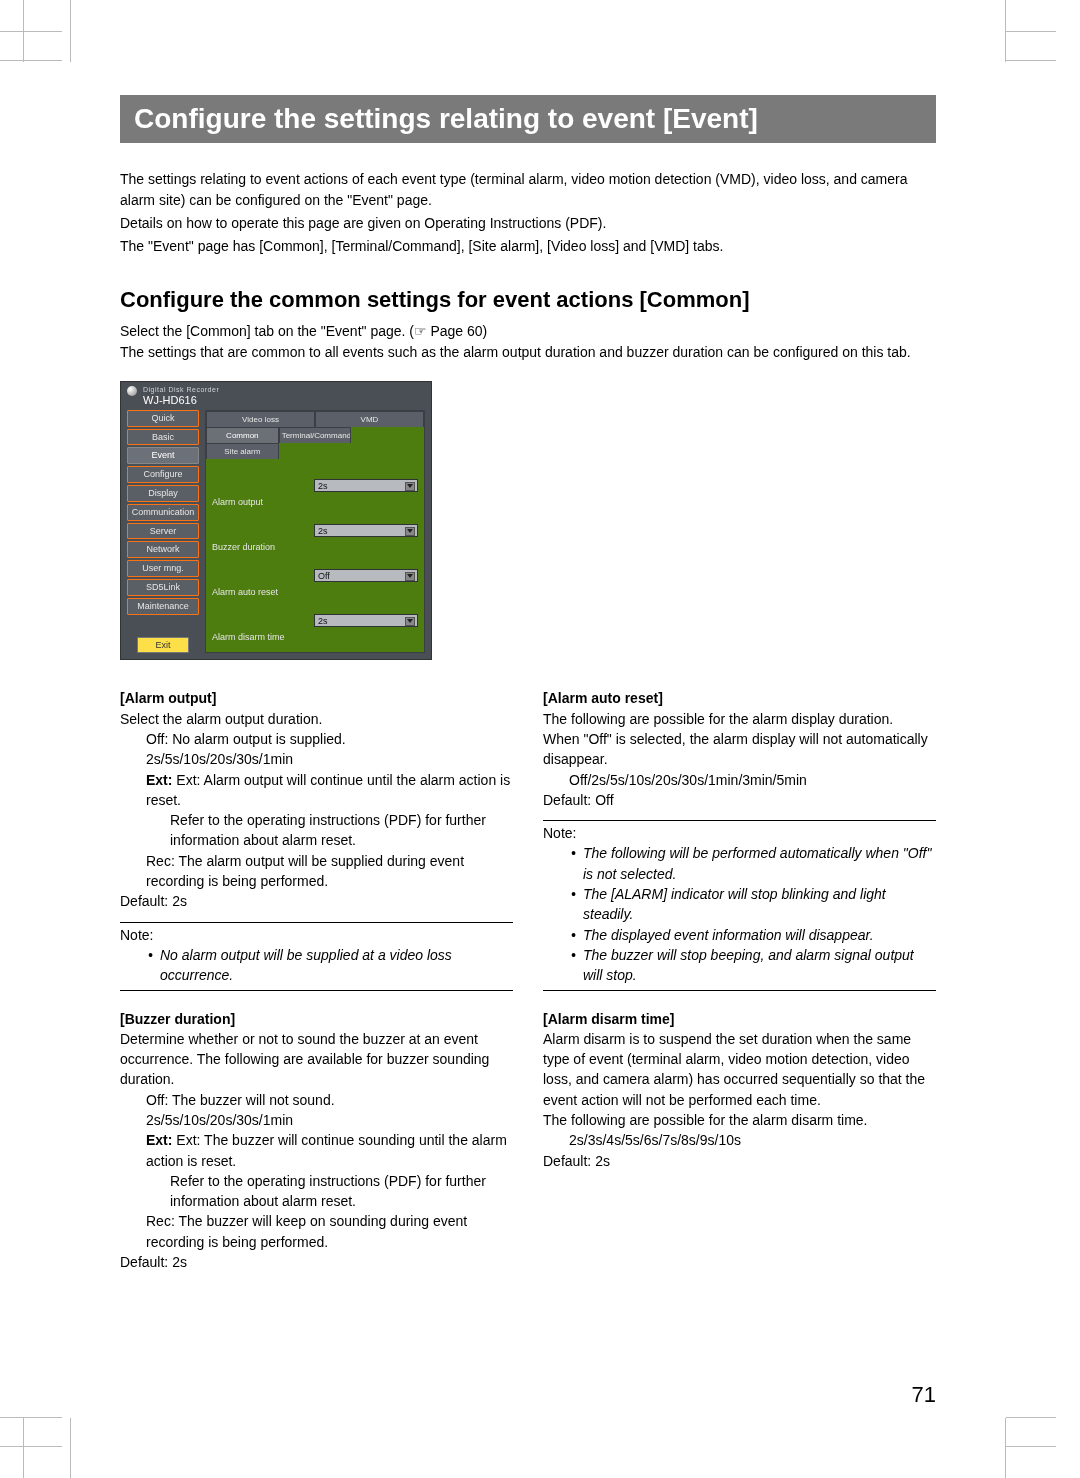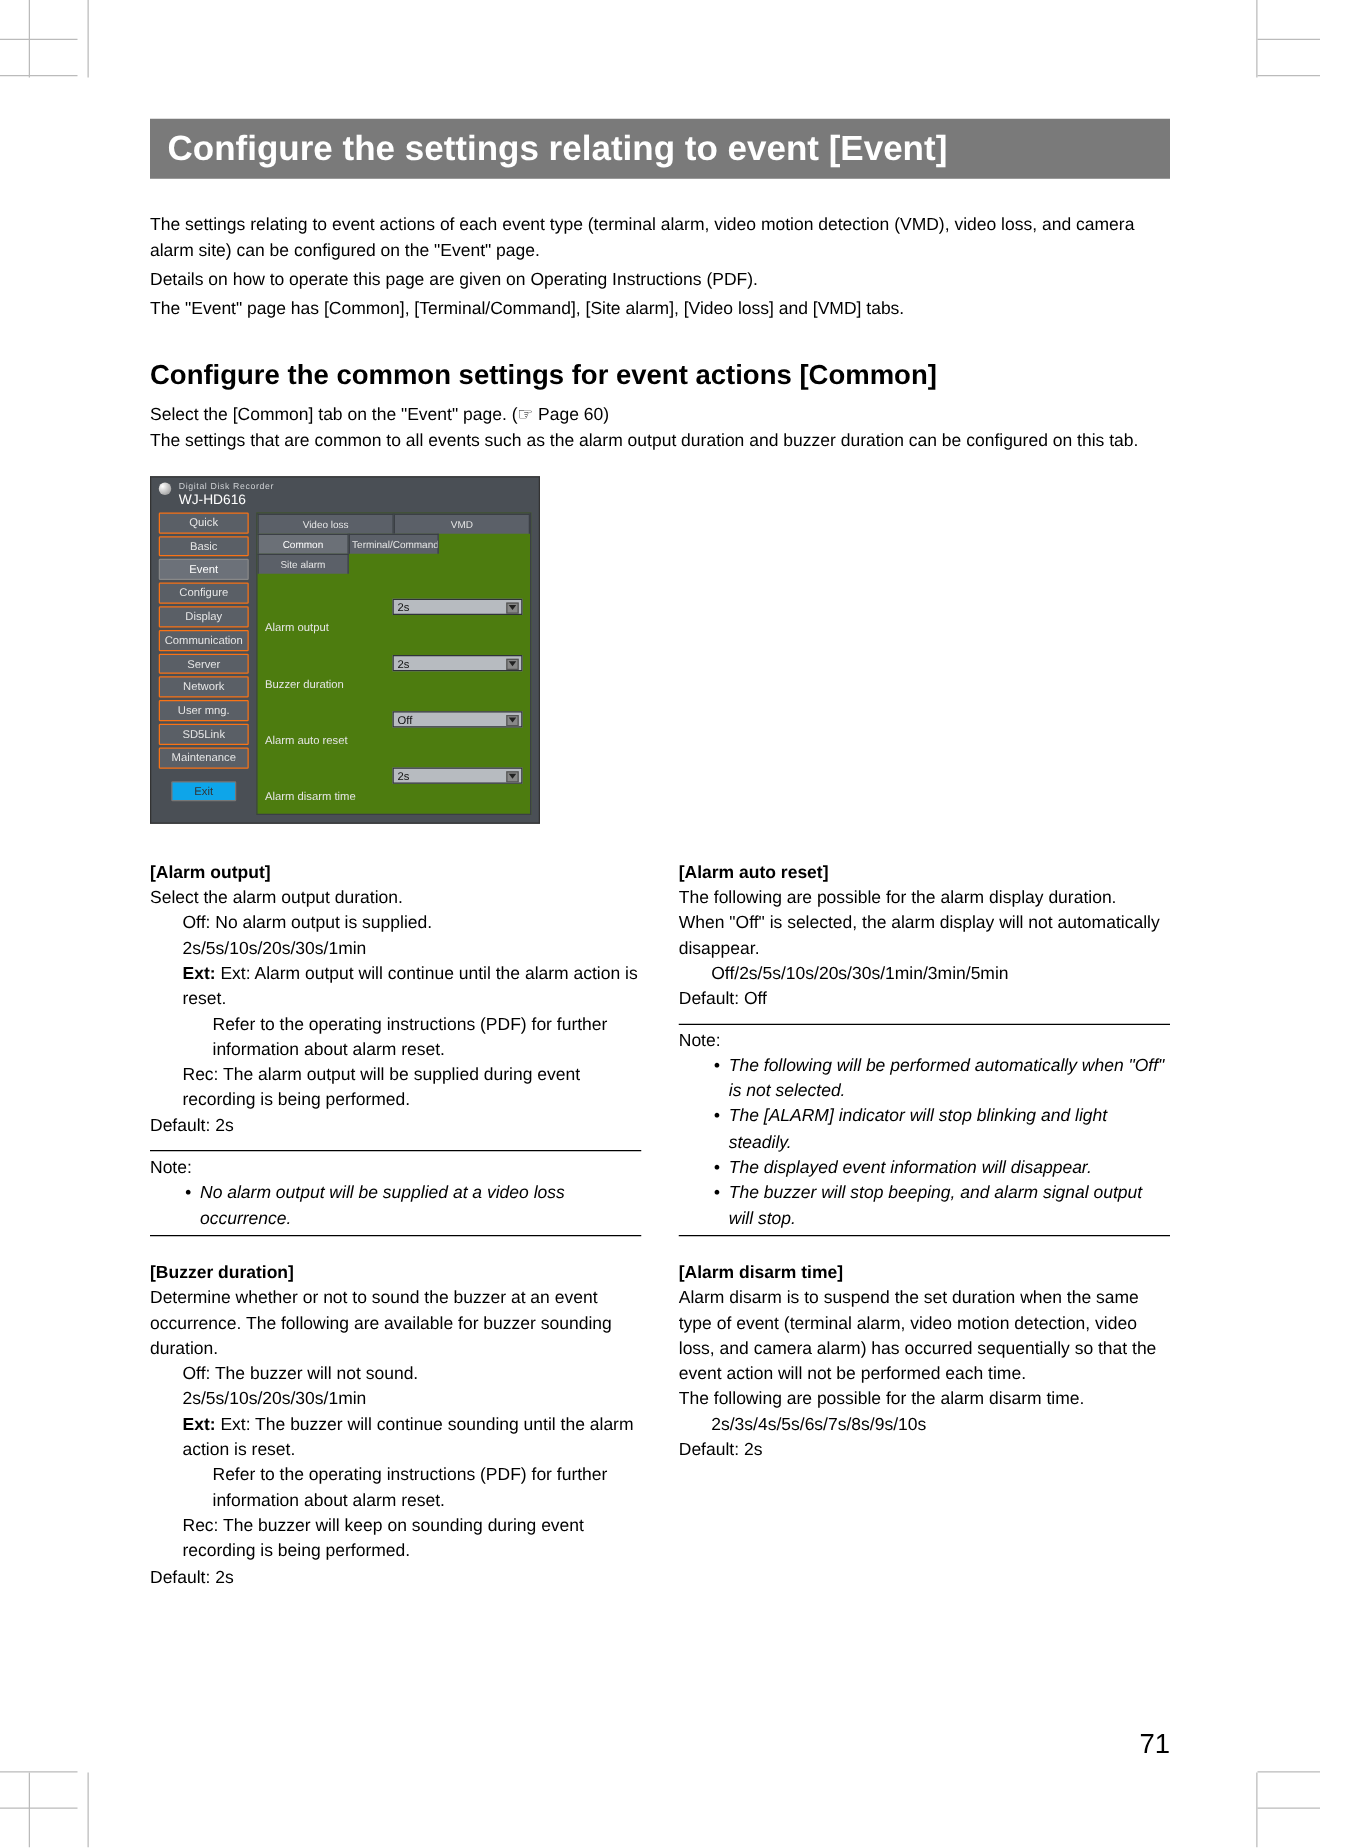--- a/index.html
+++ b/index.html
@@ -110,22 +110,22 @@
     text-align: center;
     padding: 2px 0;
     line-height: 1.2;
   }
   .side-btn.active {
     background: #6c7179;
     color: #fff;
     border-color: #888;
   }
   .side-btn.exit {
-    margin-top: 8px;
-    background: #0ea5e9;
+    margin-top: 20px;
+    background: #fde047;
     color: #333;
     border: 1px solid #777;
     width: 50px;
     align-self: center;
   }
   .panel {
     flex: 1;
     background: #4d7c0f;
     border: 1px solid #3b3f45;
     display: flex;

